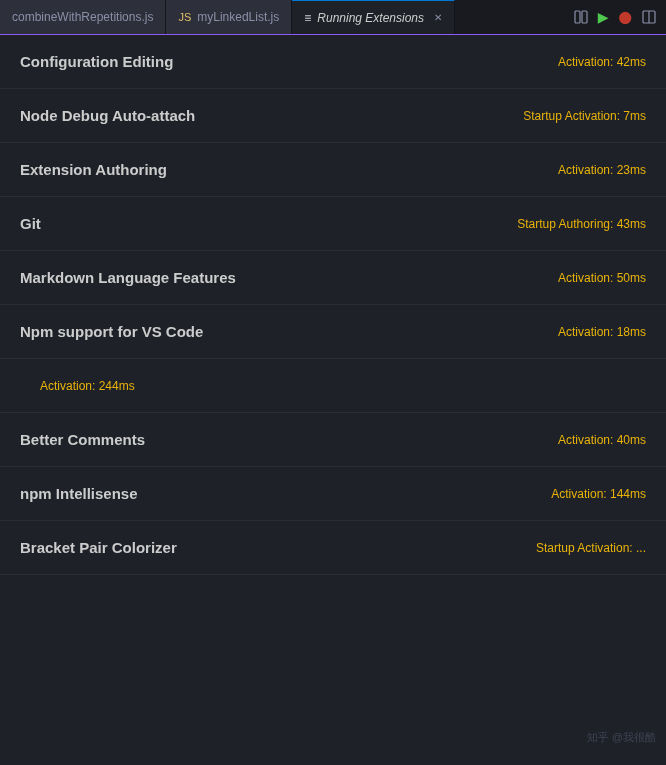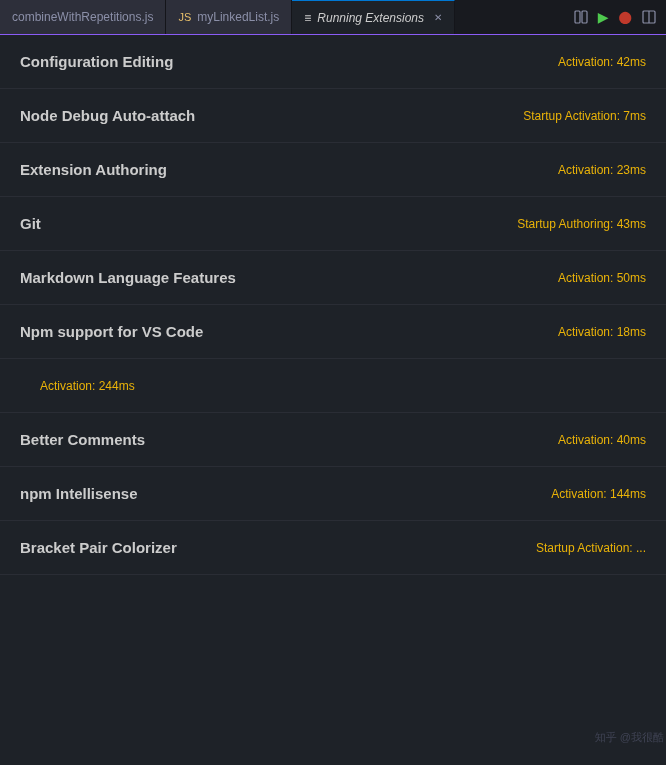--- a/index.html
+++ b/index.html
@@ -116,21 +116,21 @@
     .content-area::-webkit-scrollbar-track {
       background: #1e2228;
     }
     .content-area::-webkit-scrollbar-thumb {
       background: #3a3d4a;
     }
 
     .watermark {
       position: absolute;
       bottom: 20px;
-      right: 2px;
+      right: 10px;
       font-size: 11px;
       color: #555870;
       opacity: 0.6;
     }
   </style>
 </head>
 <body>
 
 <div class="tab-bar">
 

